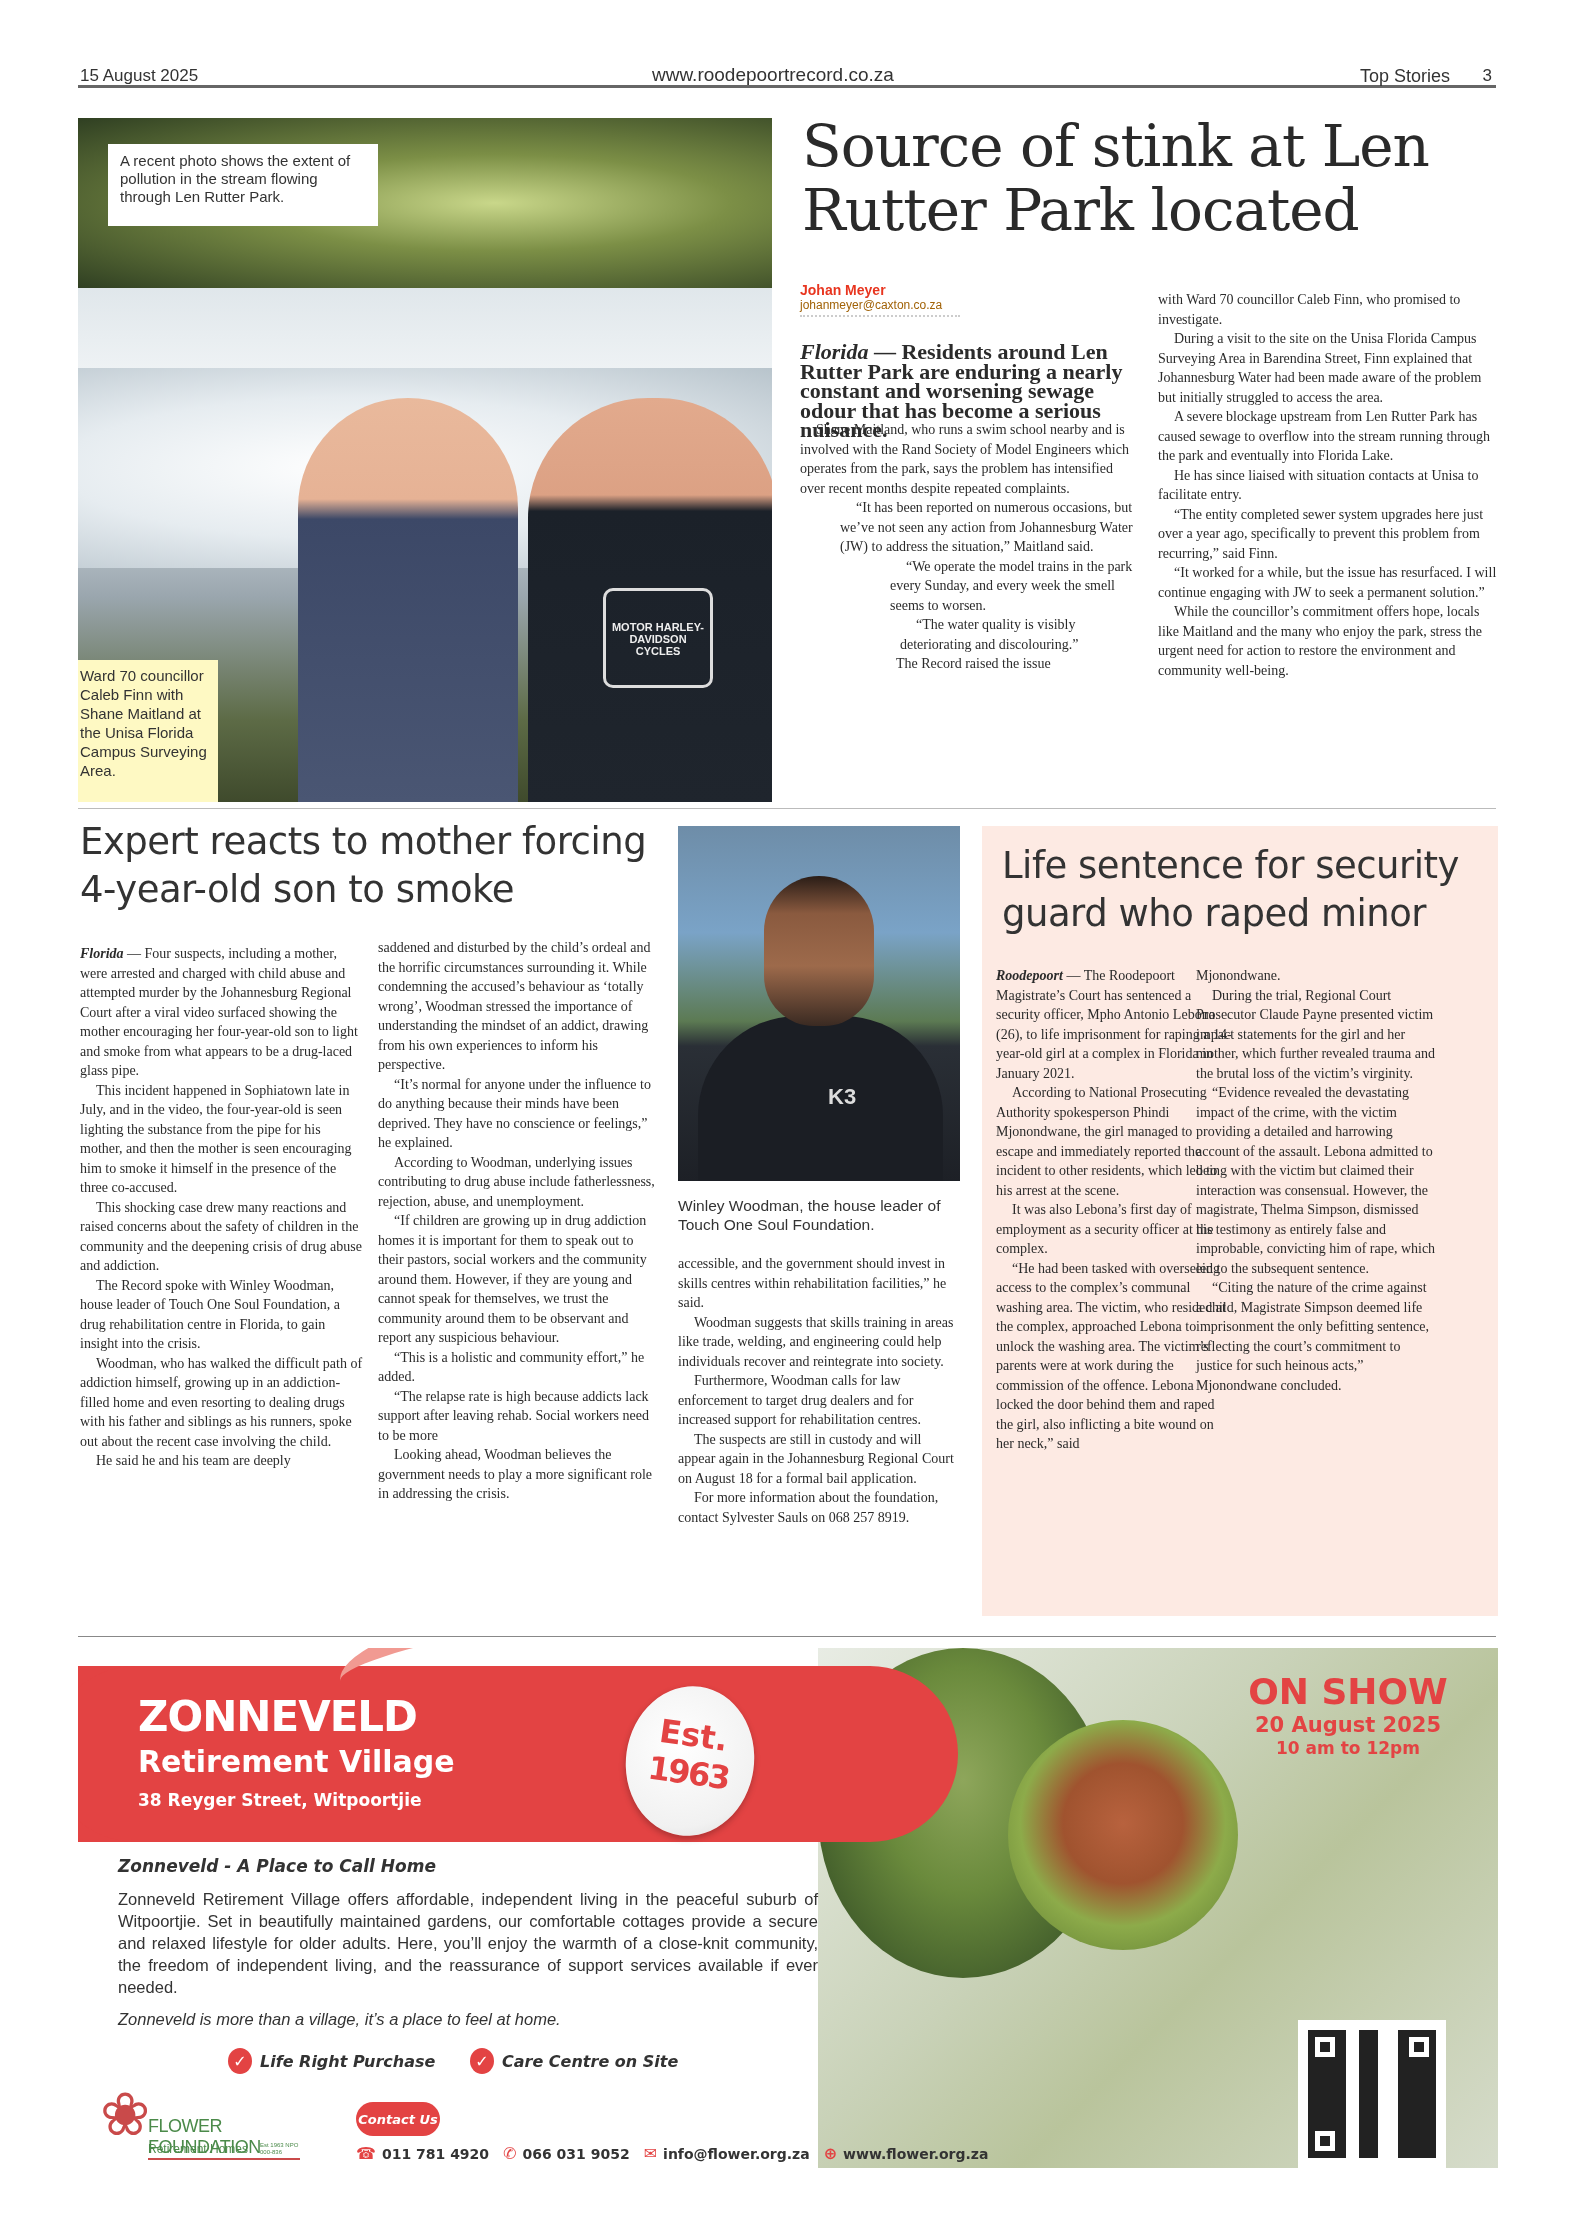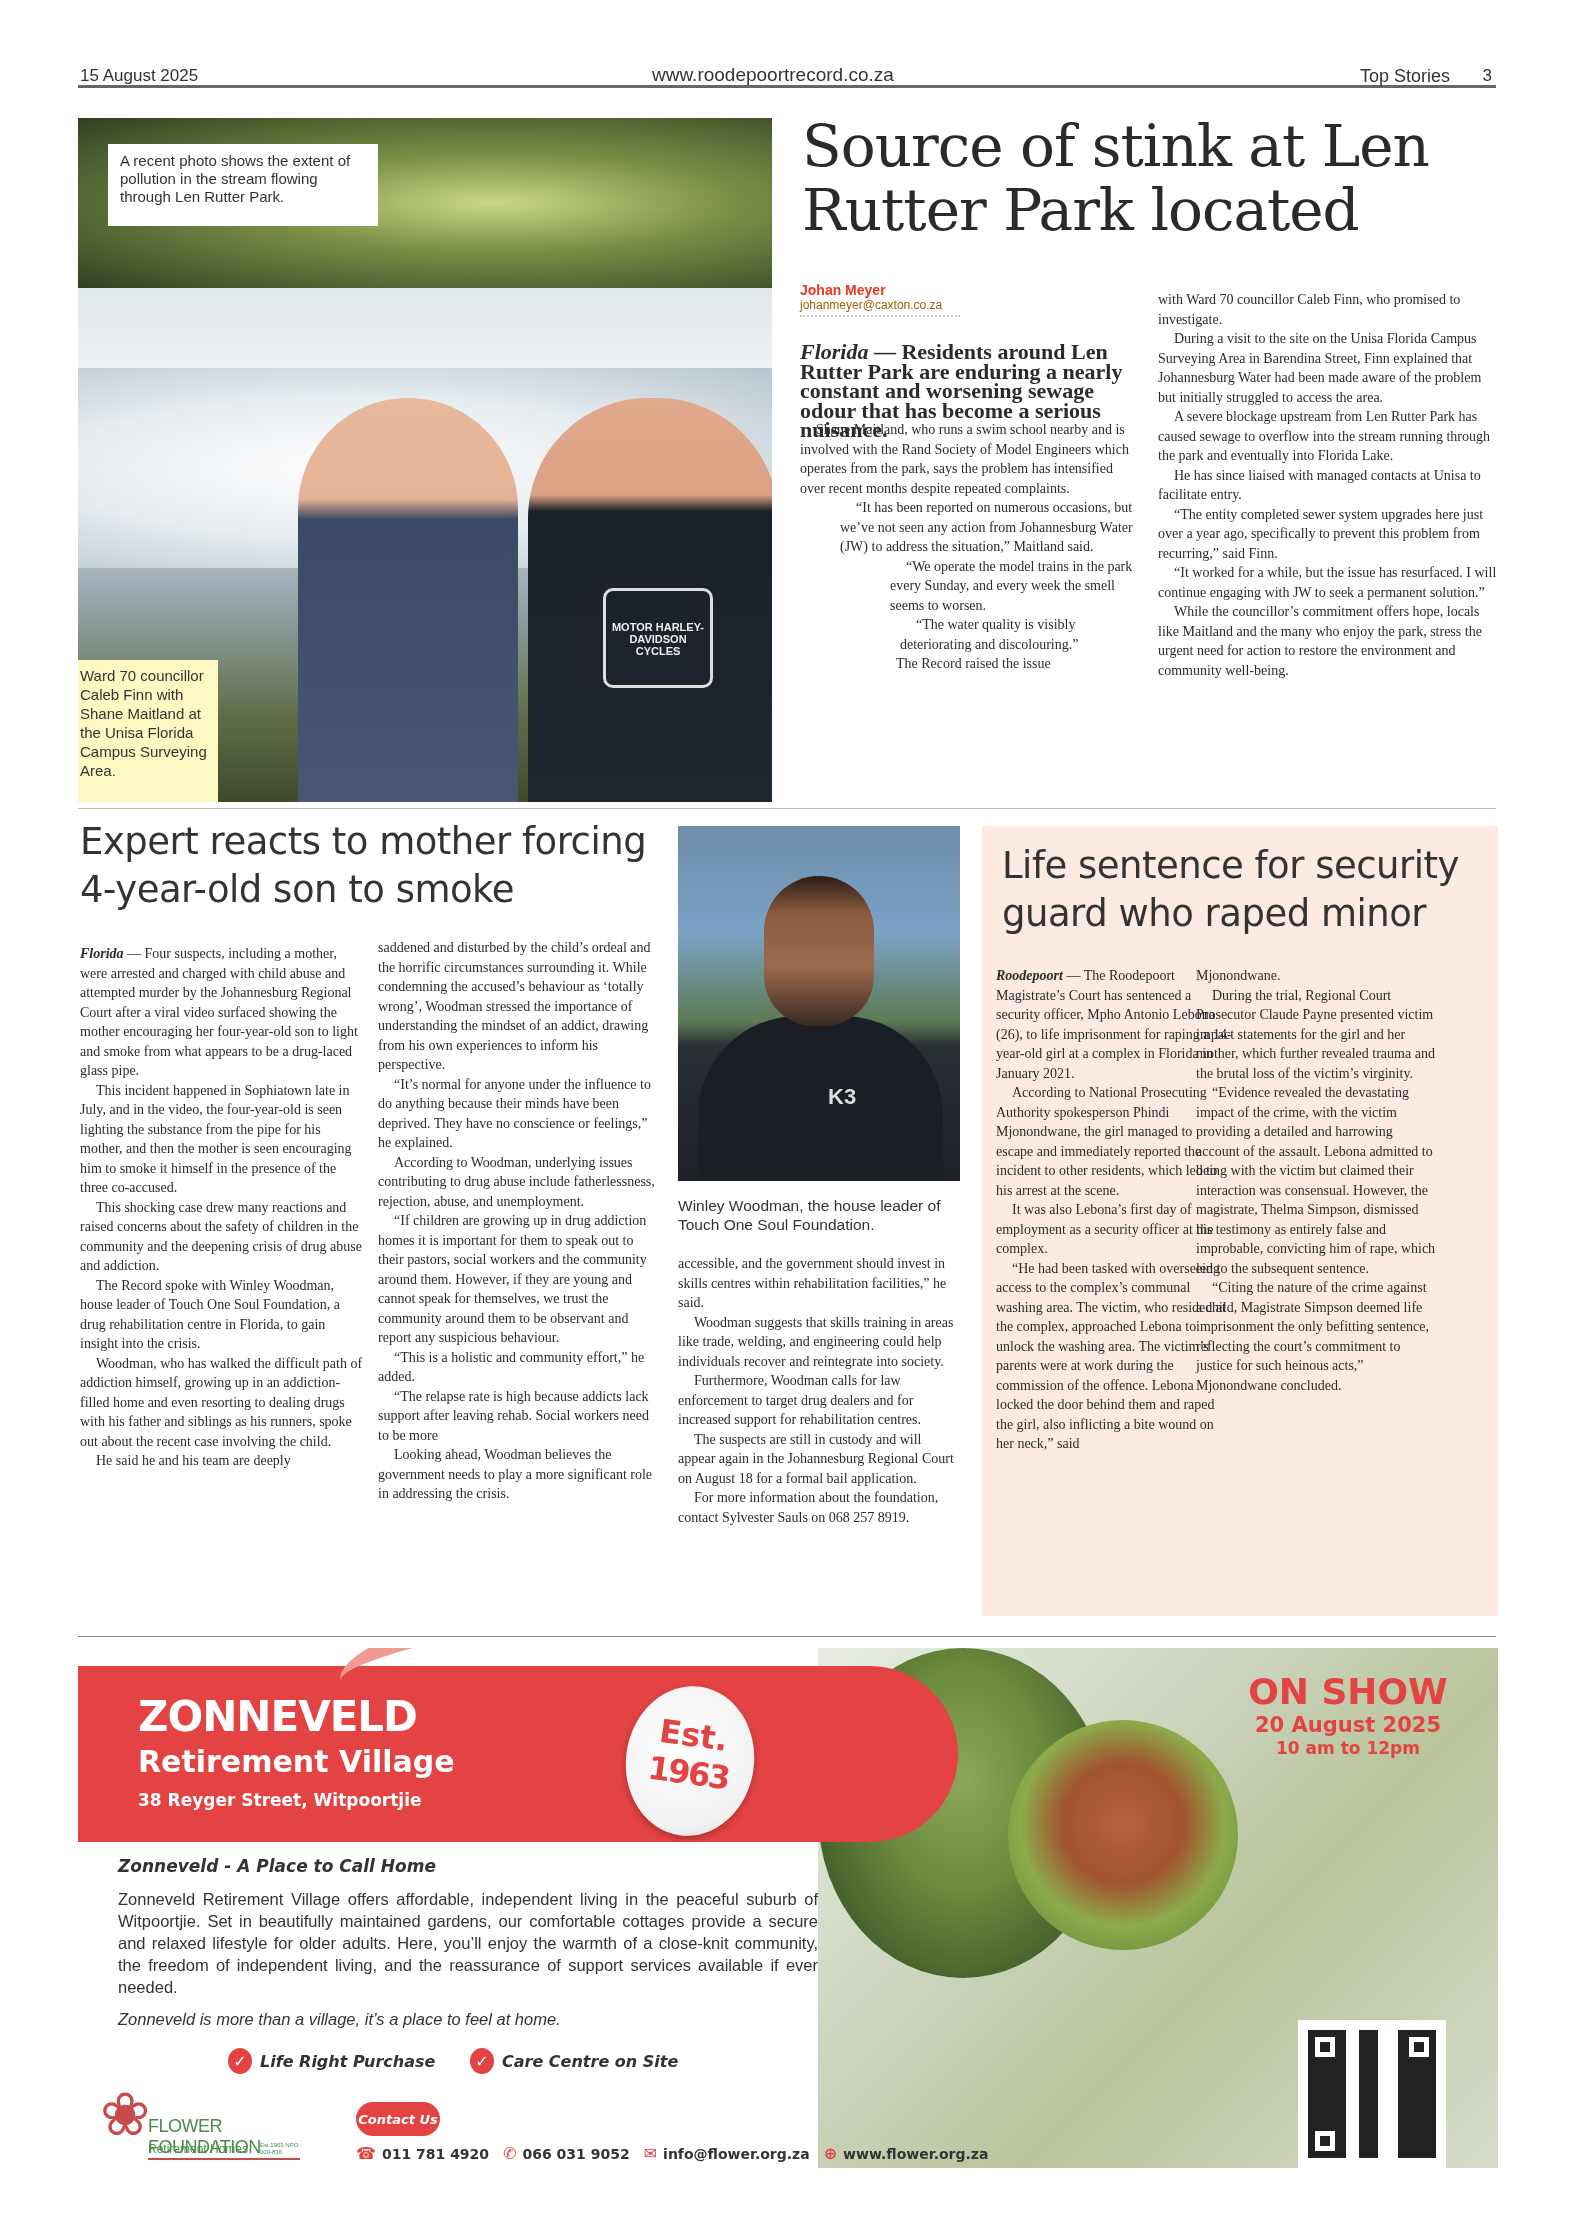--- a/index.html
+++ b/index.html
@@ -120,21 +120,21 @@
   <p style="padding-left:40px">“It has been reported on numerous occasions, but we’ve not seen any action from Johannesburg Water (JW) to address the situation,” Maitland said.</p>
   <p style="padding-left:90px">“We operate the model trains in the park every Sunday, and every week the smell seems to worsen.</p>
   <p style="padding-left:100px">“The water quality is visibly deteriorating and discolouring.”</p>
   <p style="padding-left:80px">The Record raised the issue</p>
 </div>
 
 <div class="abs txt col-b">
   <p class="noind">with Ward 70 councillor Caleb Finn, who promised to investigate.</p>
   <p>During a visit to the site on the Unisa Florida Campus Surveying Area in Barendina Street, Finn explained that Johannesburg Water had been made aware of the problem but initially struggled to access the area.</p>
   <p>A severe blockage upstream from Len Rutter Park has caused sewage to overflow into the stream running through the park and eventually into Florida Lake.</p>
-  <p>He has since liaised with managed contacts at Unisa to facilitate entry.</p>
+  <p>He has since liaised with situation contacts at Unisa to facilitate entry.</p>
   <p>“The entity completed sewer system upgrades here just over a year ago, specifically to prevent this problem from recurring,” said Finn.</p>
   <p>“It worked for a while, but the issue has resurfaced. I will continue engaging with JW to seek a permanent solution.”</p>
   <p>While the councillor’s commitment offers hope, locals like Maitland and the many who enjoy the park, stress the urgent need for action to restore the environment and community well-being.</p>
 </div>
 
 <div class="abs rule"></div>
 
 <h2 class="abs sub h2a">Expert reacts to mother forcing 4-year-old son to smoke</h2>
 
 <div class="abs txt c1">

